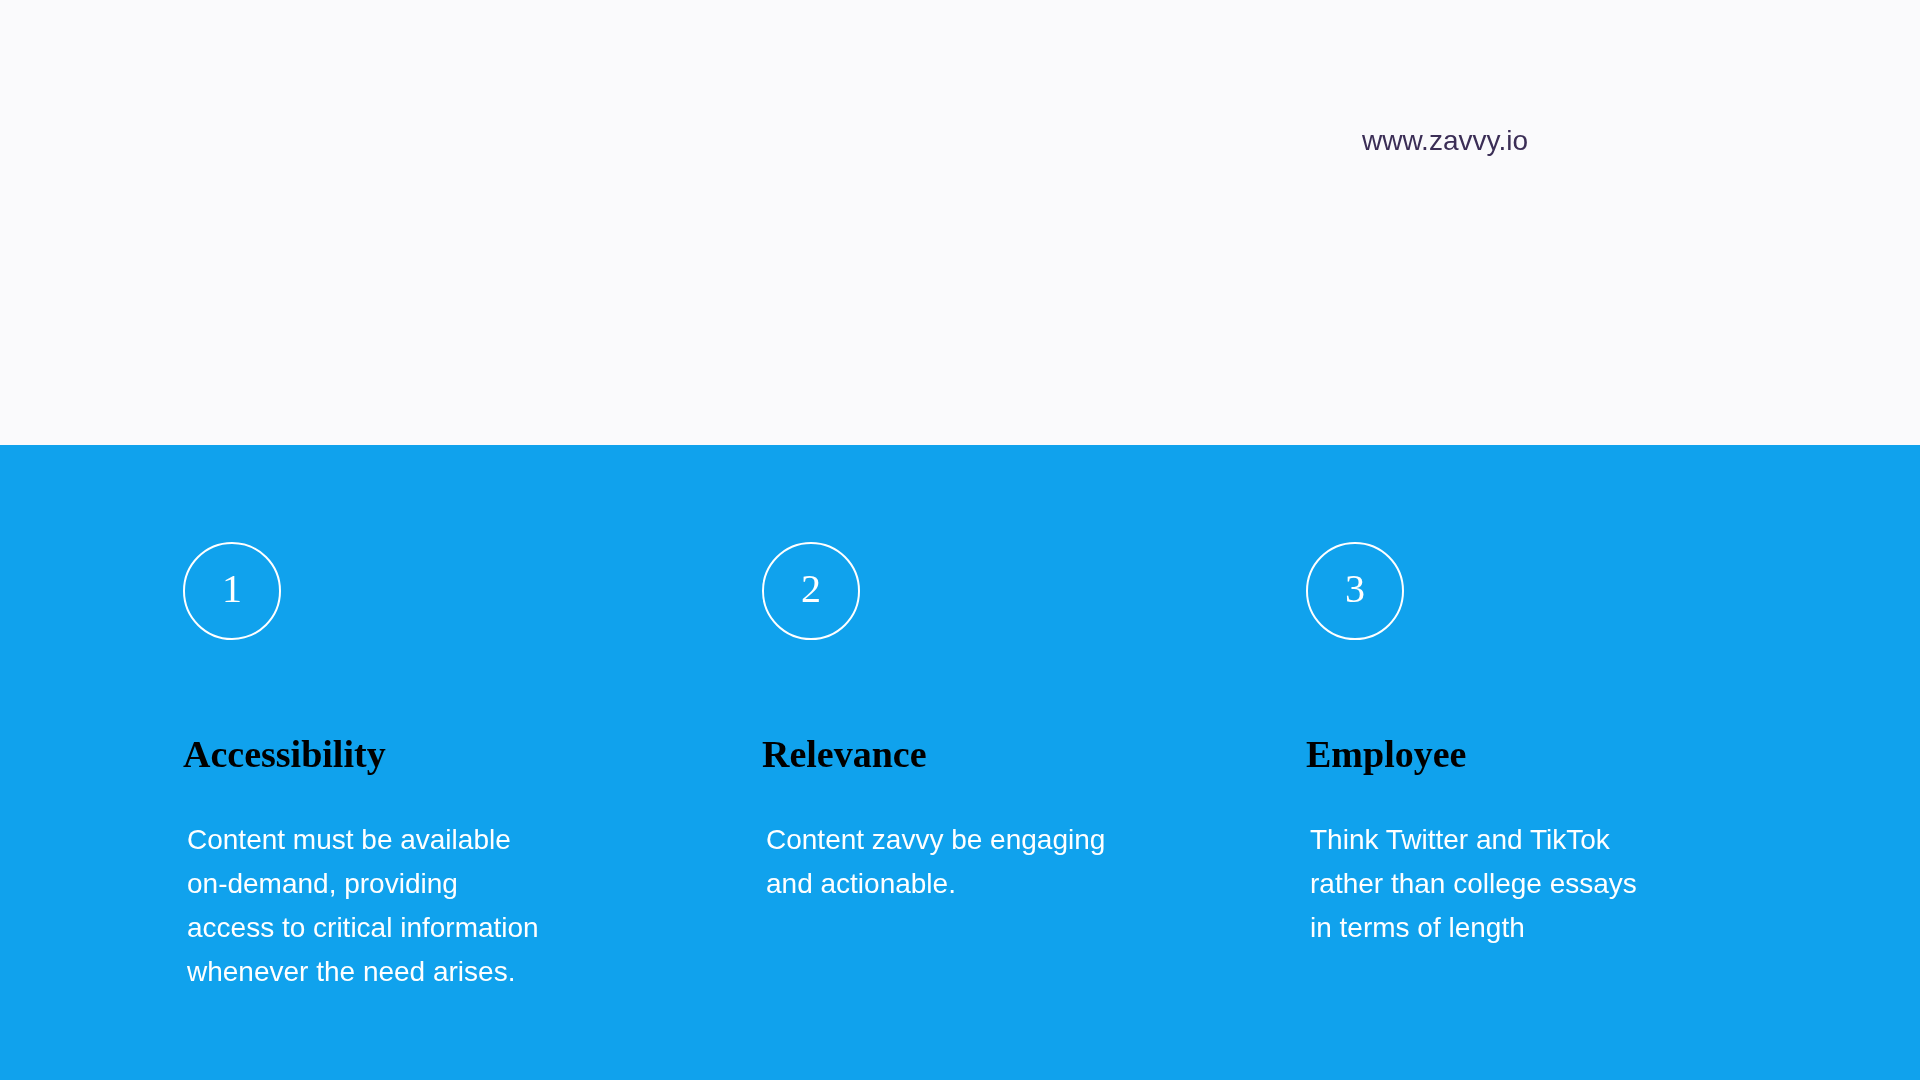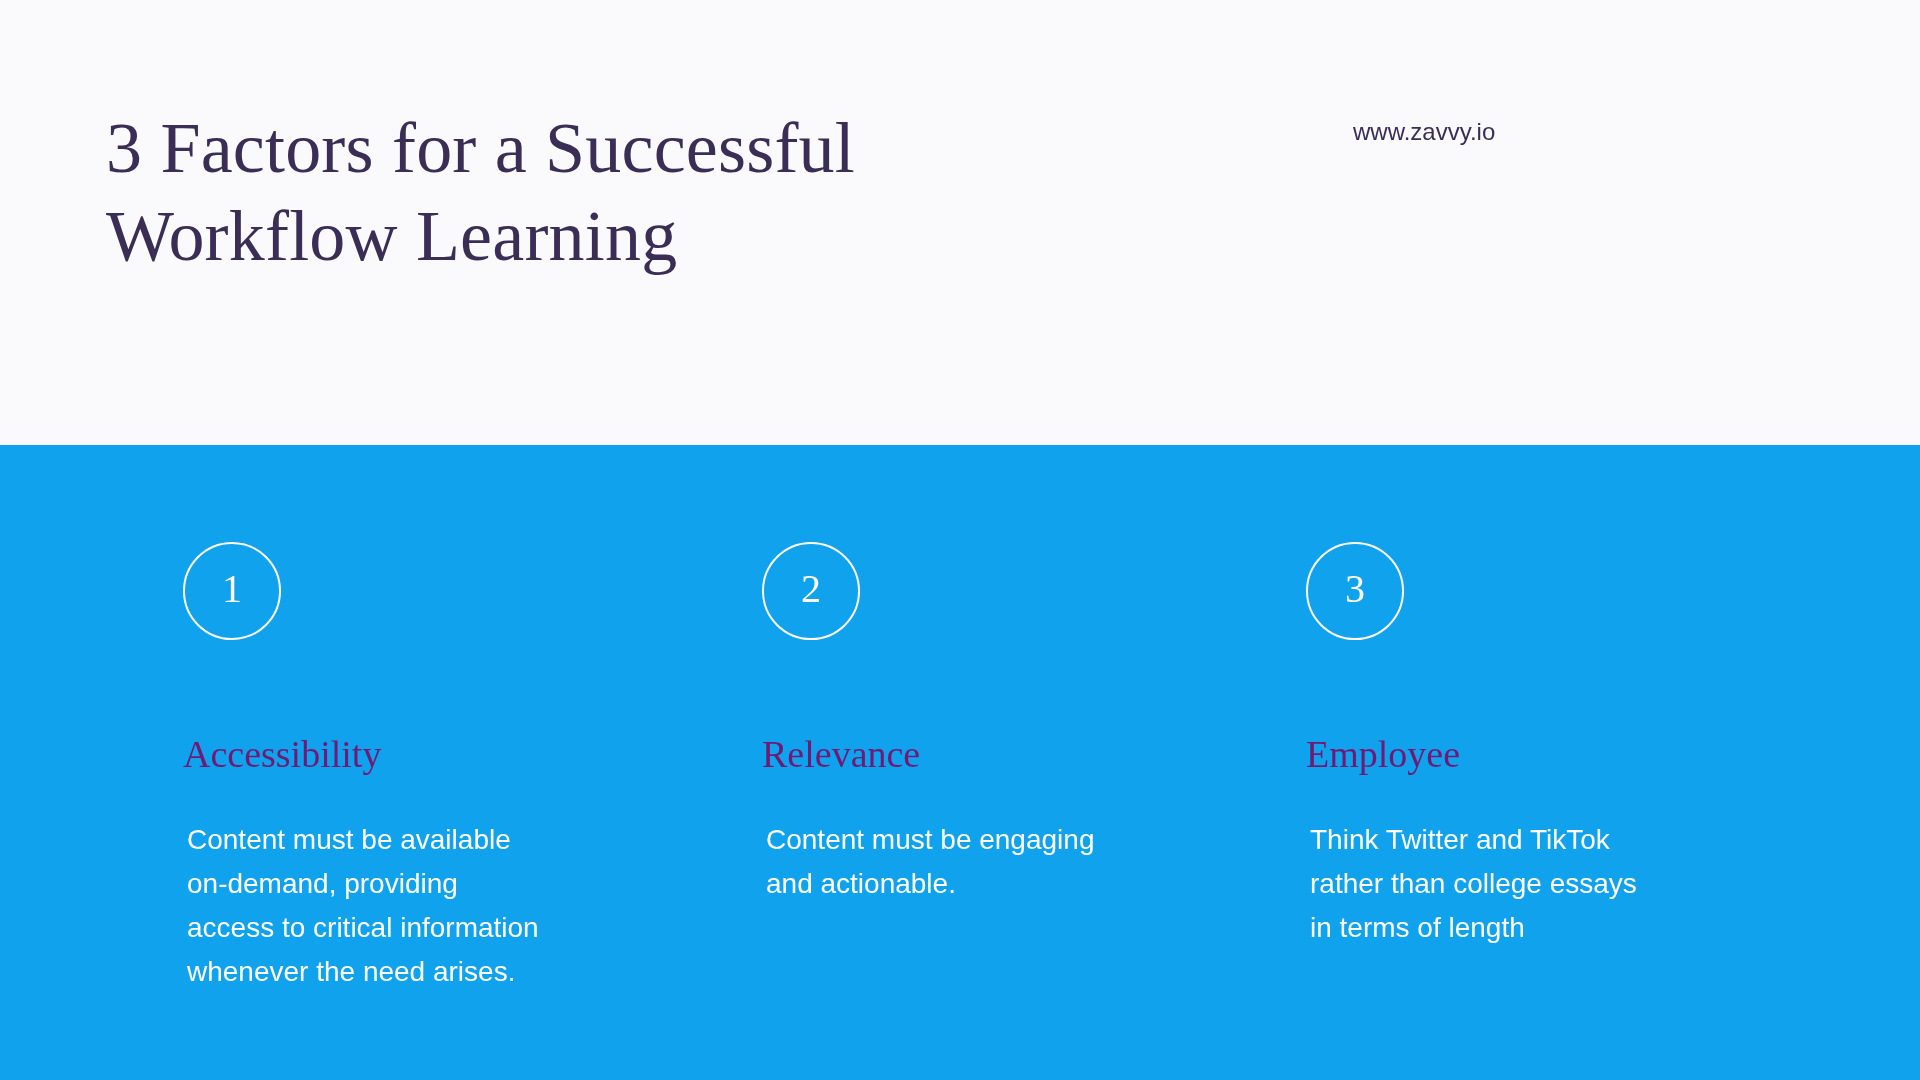--- a/index.html
+++ b/index.html
@@ -47,23 +47,23 @@
     white-space: pre-line;
   }
 
   #brand-block {
     position: absolute;
     left: 1345px;
     top: 105px;
     width: 520px;
   }
   .brand-line {
-    margin: 8px;
+    margin: 17px;
     font-family: "Liberation Sans", sans-serif;
-    font-size: 24px;
+    font-size: 28px;
     line-height: 38px;
     font-weight: 400;
     color: #3B2E56;
     white-space: nowrap;
   }
 
   
   #bottom-section {
     position: absolute;
     left: 0;
@@ -108,24 +108,24 @@
     color: #FFFFFF;
     font-weight: 400;
     position: relative;
     top: -2px;
   }
 
   .column-heading {
     margin: 0;
     padding: 0;
     font-family: "Liberation Serif", "DejaVu Serif", serif;
-    font-weight: 400;
+    font-weight: 700;
     font-size: 38px;
     line-height: 44px;
-    color: #701a75;
+    color: #000000;
     position: absolute;
     top: 190px;
     left: 0;
     white-space: nowrap;
   }
 
   .column-body {
     margin: 4px;
     padding: 0;
     position: absolute;
@@ -140,22 +140,20 @@
     white-space: pre-line;
   }
 </style>
 </head>
 <body>
 
 <div id="slide">
 
   <div id="top-section">
 
-    <h1 id="slide-title">3 Factors for a Successful
-Workflow Learning</h1>
 
     <div id="brand-block">
       <p class="brand-line">www.zavvy.io</p>
     </div>
 
   </div>
 
   <div id="bottom-section">
     <div id="columns">
 
@@ -168,21 +166,21 @@
 on-demand, providing
 access to critical information
 whenever the need arises.</p>
       </div>
 
       <div class="column col-2">
         <div class="number-circle">
           <span class="number-circle-label">2</span>
         </div>
         <h2 class="column-heading">Relevance</h2>
-        <p class="column-body">Content must be engaging
+        <p class="column-body">Content zavvy be engaging
 and actionable.</p>
       </div>
 
       <div class="column col-3">
         <div class="number-circle">
           <span class="number-circle-label">3</span>
         </div>
         <h2 class="column-heading">Employee</h2>
         <p class="column-body">Think Twitter and TikTok
 rather than college essays

